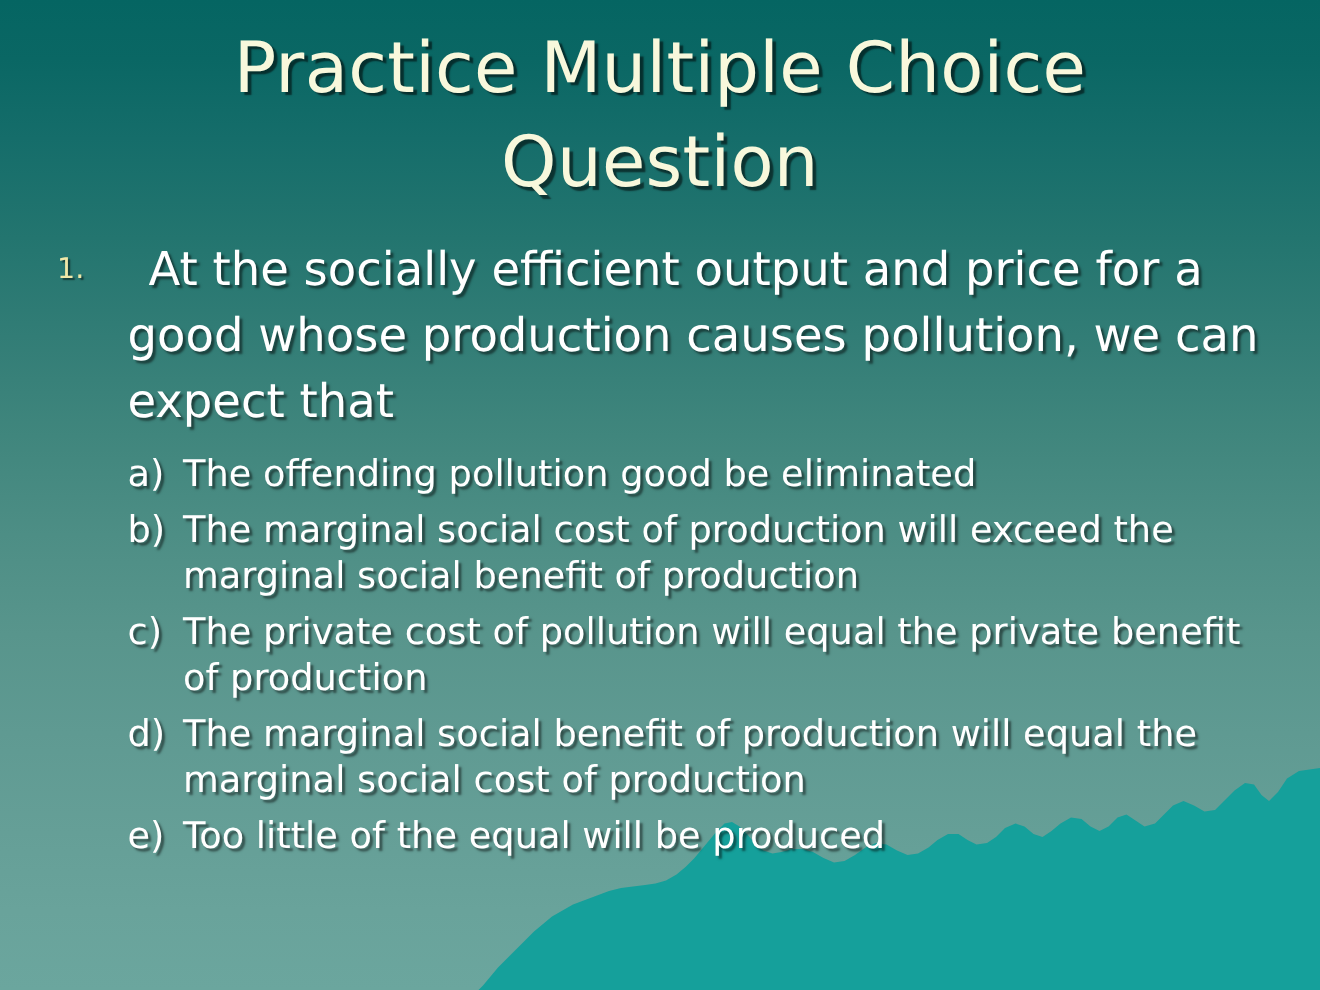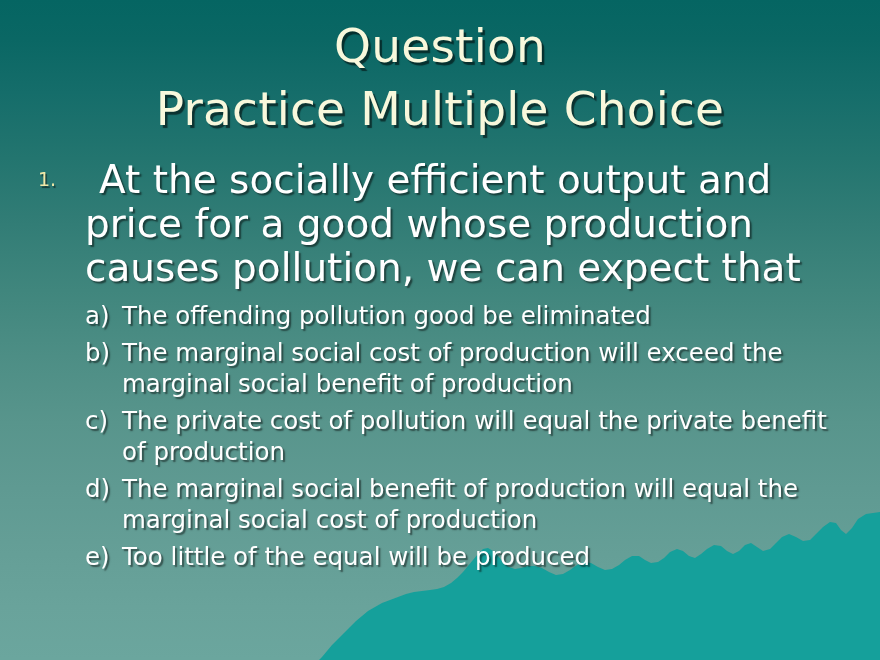--- a/index.html
+++ b/index.html
@@ -78,21 +78,21 @@
     left: 38px;
     top: 12px;
     color: #f0e8a8;
     font-size: 19px;
     line-height: 19px;
     text-shadow: 1.5px 1.5px 1px rgba(0,0,0,0.5);
   }
 
   .question-text {
     color: #ffffff;
-    font-size: 39px;
+    font-size: 31px;
     line-height: 44px;
     font-weight: 400;
     text-shadow: 2px 2px 1.5px rgba(0,0,0,0.5);
   }
 
   .question-text .lead-space {
     display: inline-block;
     width: 14px;
   }
 
@@ -145,22 +145,22 @@
              L549,572 L542,568 L535,566 L528,566 L521,568 L515,569 L509,567
              L503,562 L498,556 L493,551 L488,548 L483,549 L478,554 L473,560
              L468,566 L463,572 L457,578 L451,583 L444,587 L437,589 L430,590
              L422,591 L414,592 L406,594 L398,597 L390,600 L382,603 L375,607
              L368,611 L362,616 L356,621 L350,627 L344,633 L338,639 L332,645
              L327,651 L322,657 L319,660
              L880,660 Z" fill="#15a09b"></path>
   </svg>
 
   <div class="title-block">
+    <span class="title-line">Practice Multiple Choice</span>
     <span class="title-line">Question</span>
-    <span class="title-line">Practice Multiple Choice</span>
   </div>
 
   <div class="body-block">
 
     <div class="question-row">
       <span class="question-number">1.</span>
       <div class="question-text">
         <span class="lead-space"></span><span>At the socially efficient output and price for a good whose production causes pollution, we can expect that</span>
       </div>
     </div>

